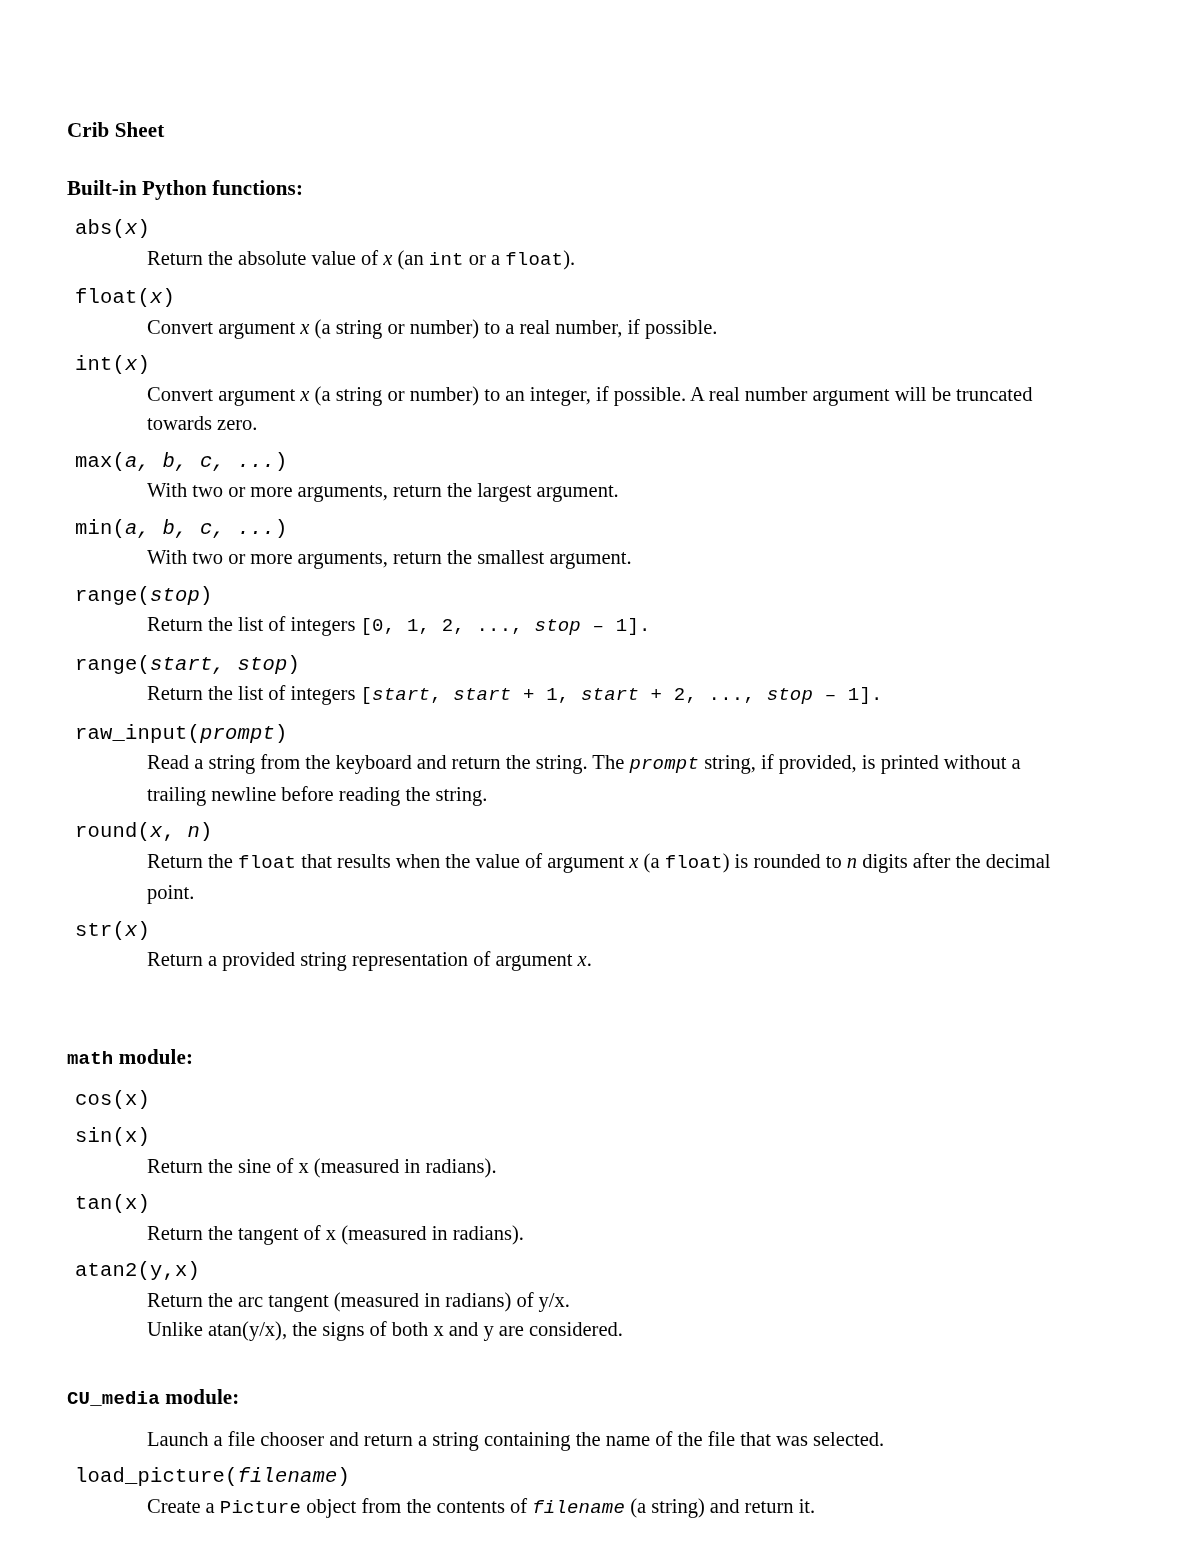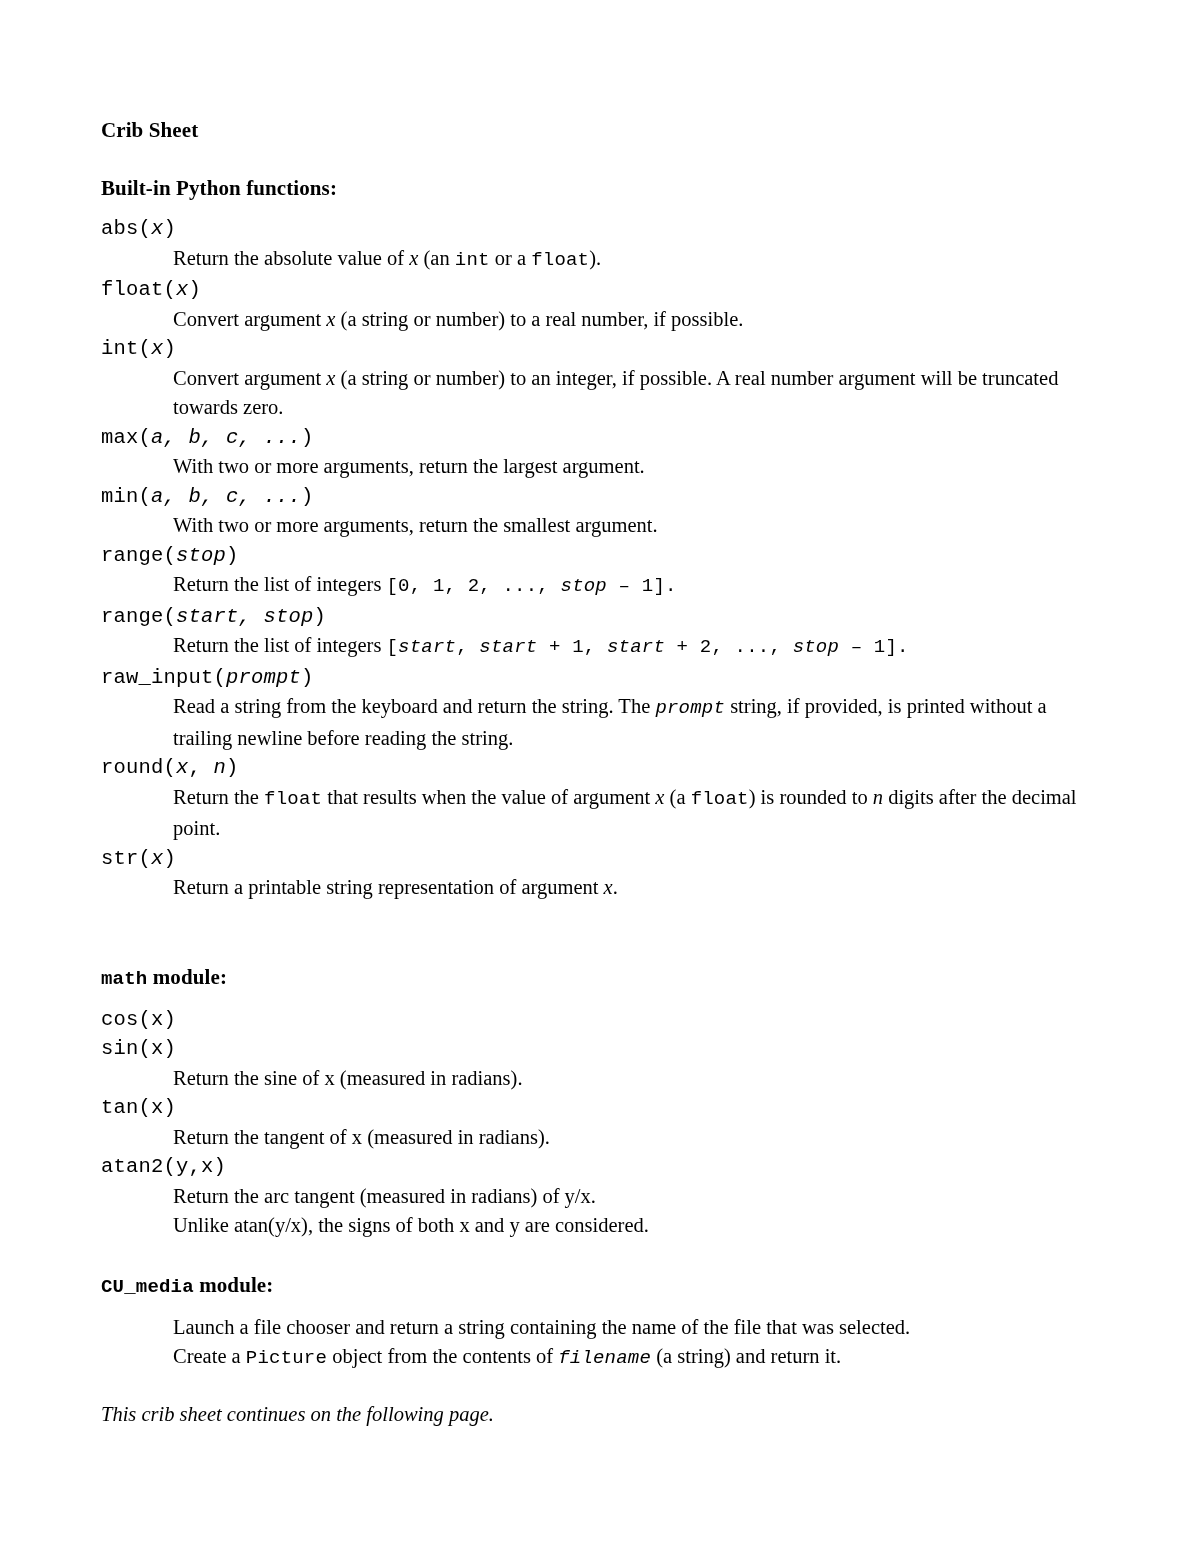--- a/index.html
+++ b/index.html
@@ -13,21 +13,21 @@
     height: 1553px;
     font-family: "Liberation Serif", "DejaVu Serif", serif;
     color: #000000;
     -webkit-font-smoothing: none;
   }
   .page {
     position: relative;
     width: 1200px;
     height: 1553px;
     box-sizing: border-box;
-    padding: 112px 113px 0 101px;
+    padding: 112px 113px 0 67px;
     overflow: hidden;
   }
   
   .h-bold {
     font-family: "Liberation Serif", "DejaVu Serif", serif;
     font-weight: bold;
     font-size: 21px;
     line-height: 36px;
     margin: 0 0 8px 0;
     letter-spacing: 0.1px;
@@ -72,21 +72,21 @@
   .gap-lg { height: 56px; }
   .gap-md { height: 26px; }
   .gap-sm { height: 14px; }
   .footer-note {
     font-family: "Liberation Serif", "DejaVu Serif", serif;
     font-style: italic;
     font-size: 20.5px;
     line-height: 29.5px;
     margin: 0;
   }
-  .entry { margin: 0; }
+  .entry { margin: 8px; }
 </style>
 </head>
 <body>
 
 <div class="page">
 
   <h1 class="h-bold">Crib Sheet</h1>
 
   <div class="gap-sm"></div>
 
@@ -124,21 +124,21 @@
       <div class="entry">
         <p class="sig"><span class="mono">raw_input(</span><span class="mono-i">prompt</span><span class="mono">)</span></p>
         <p class="desc"><span>Read a string from the keyboard and return the string. The </span><span class="mono-i">prompt</span><span> string, if provided, is printed without a trailing newline before reading the string.</span></p>
       </div>
       <div class="entry">
         <p class="sig"><span class="mono">round(</span><span class="mono"><i>x</i>, <i>n</i></span><span class="mono">)</span></p>
         <p class="desc"><span>Return the </span><span class="mono">float</span><span> that results when the value of argument </span><span class="it">x</span><span> (a </span><span class="mono">float</span><span>) is rounded to </span><span class="it">n</span><span> digits after the decimal point.</span></p>
       </div>
       <div class="entry">
         <p class="sig"><span class="mono">str(</span><span class="mono-i">x</span><span class="mono">)</span></p>
-        <p class="desc"><span>Return a printable string representation of argument </span><span class="it">x</span><span>.</span></p>
+        <p class="desc"><span>Return a provided string representation of argument </span><span class="it">x</span><span>.</span></p>
       </div>
     </div>
 
   <div class="gap-lg"></div>
 
   <h2 class="h-bold"><span class="mono">math</span><span> module:</span></h2>
 
   <div id="sec1">
       <div class="entry">
         <p class="sig"><span class="mono">cos(</span><span class="mono">x</span><span class="mono">)</span></p>
@@ -160,20 +160,21 @@
 
   <div class="gap-md"></div>
 
   <h2 class="h-bold"><span class="mono">CU_media</span><span> module:</span></h2>
 
   <div id="sec2">
       <div class="entry">
         <p class="desc"><span>Launch a file chooser and return a string containing the name of the file that was selected.</span></p>
       </div>
       <div class="entry">
+        <p class="sig"><span class="mono">load_picture(</span><span class="mono-i">filename</span><span class="mono">)</span></p>
         <p class="desc"><span>Create a </span><span class="mono">Picture</span><span> object from the contents of </span><span class="mono-i">filename</span><span> (a string) and return it.</span></p>
       </div>
     </div>
 
   <div class="gap-md"></div>
 
   <p class="footer-note">This crib sheet continues on the following page.</p>
 
 </div>
 

